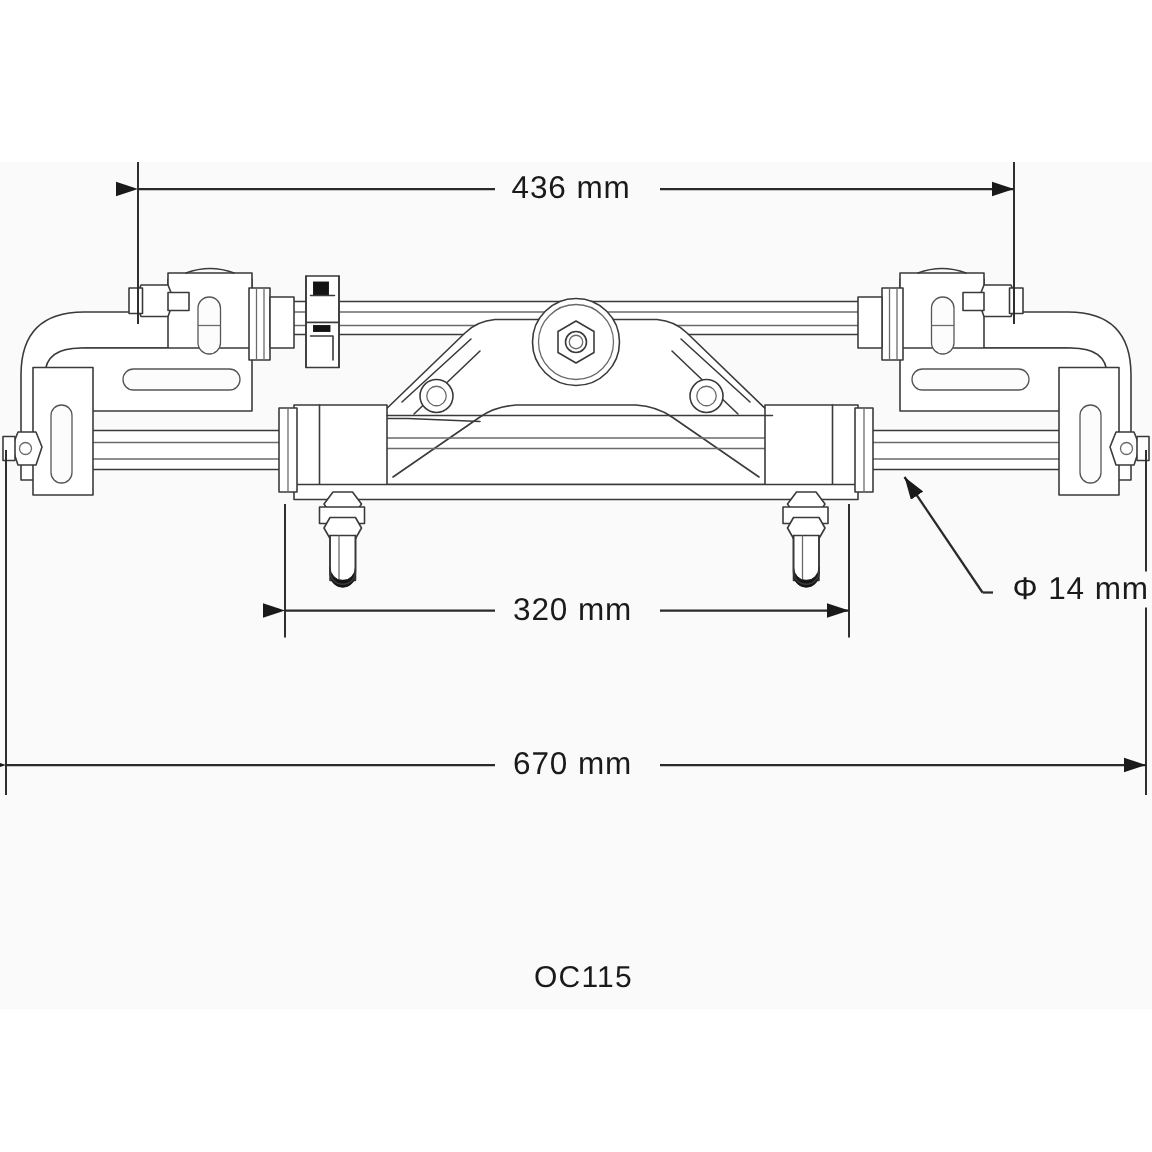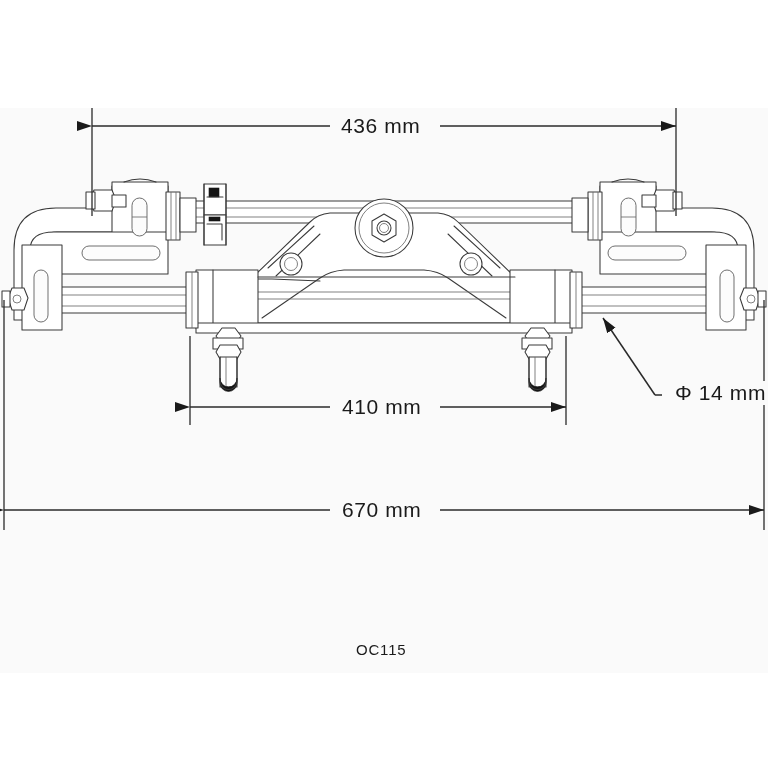--- a/index.html
+++ b/index.html
@@ -38,21 +38,21 @@
     color: #1a1a1a;
     letter-spacing: 0.6px;
     white-space: nowrap;
     background: #fafafa;
     padding: 0 9px;
     line-height: 24px;
   }
   .partlabel {
     position: absolute;
     font-family: "Liberation Sans", sans-serif;
-    font-size: 15px;
+    font-size: 20px;
     color: #1a1a1a;
     letter-spacing: 0.8px;
     white-space: nowrap;
     background: transparent;
   }
 </style>
 </head>
 <body>
 
 <div id="page">
@@ -272,21 +272,21 @@
     </g>
 
     <g>
       <path class="ldr" d="M655,395 L603,318" marker-end="url(#arrR)"></path>
       <line class="ldr" x1="655" y1="395" x2="662" y2="395"></line>
     </g>
   </svg>
 
   <div class="dimtext" style="left:332px; top:114px;">436 mm</div>
 
-  <div class="dimtext" style="left:333px; top:395px;">410 mm</div>
+  <div class="dimtext" style="left:333px; top:395px;">320 mm</div>
 
   <div class="dimtext" style="left:333px; top:498px;">670 mm</div>
 
   <div class="dimtext" style="left:666px; top:381px;">Φ 14 mm</div>
 
   <div class="partlabel" style="left:356px; top:641px;">OC115</div>
 
 </div>
 
 </body></html>

